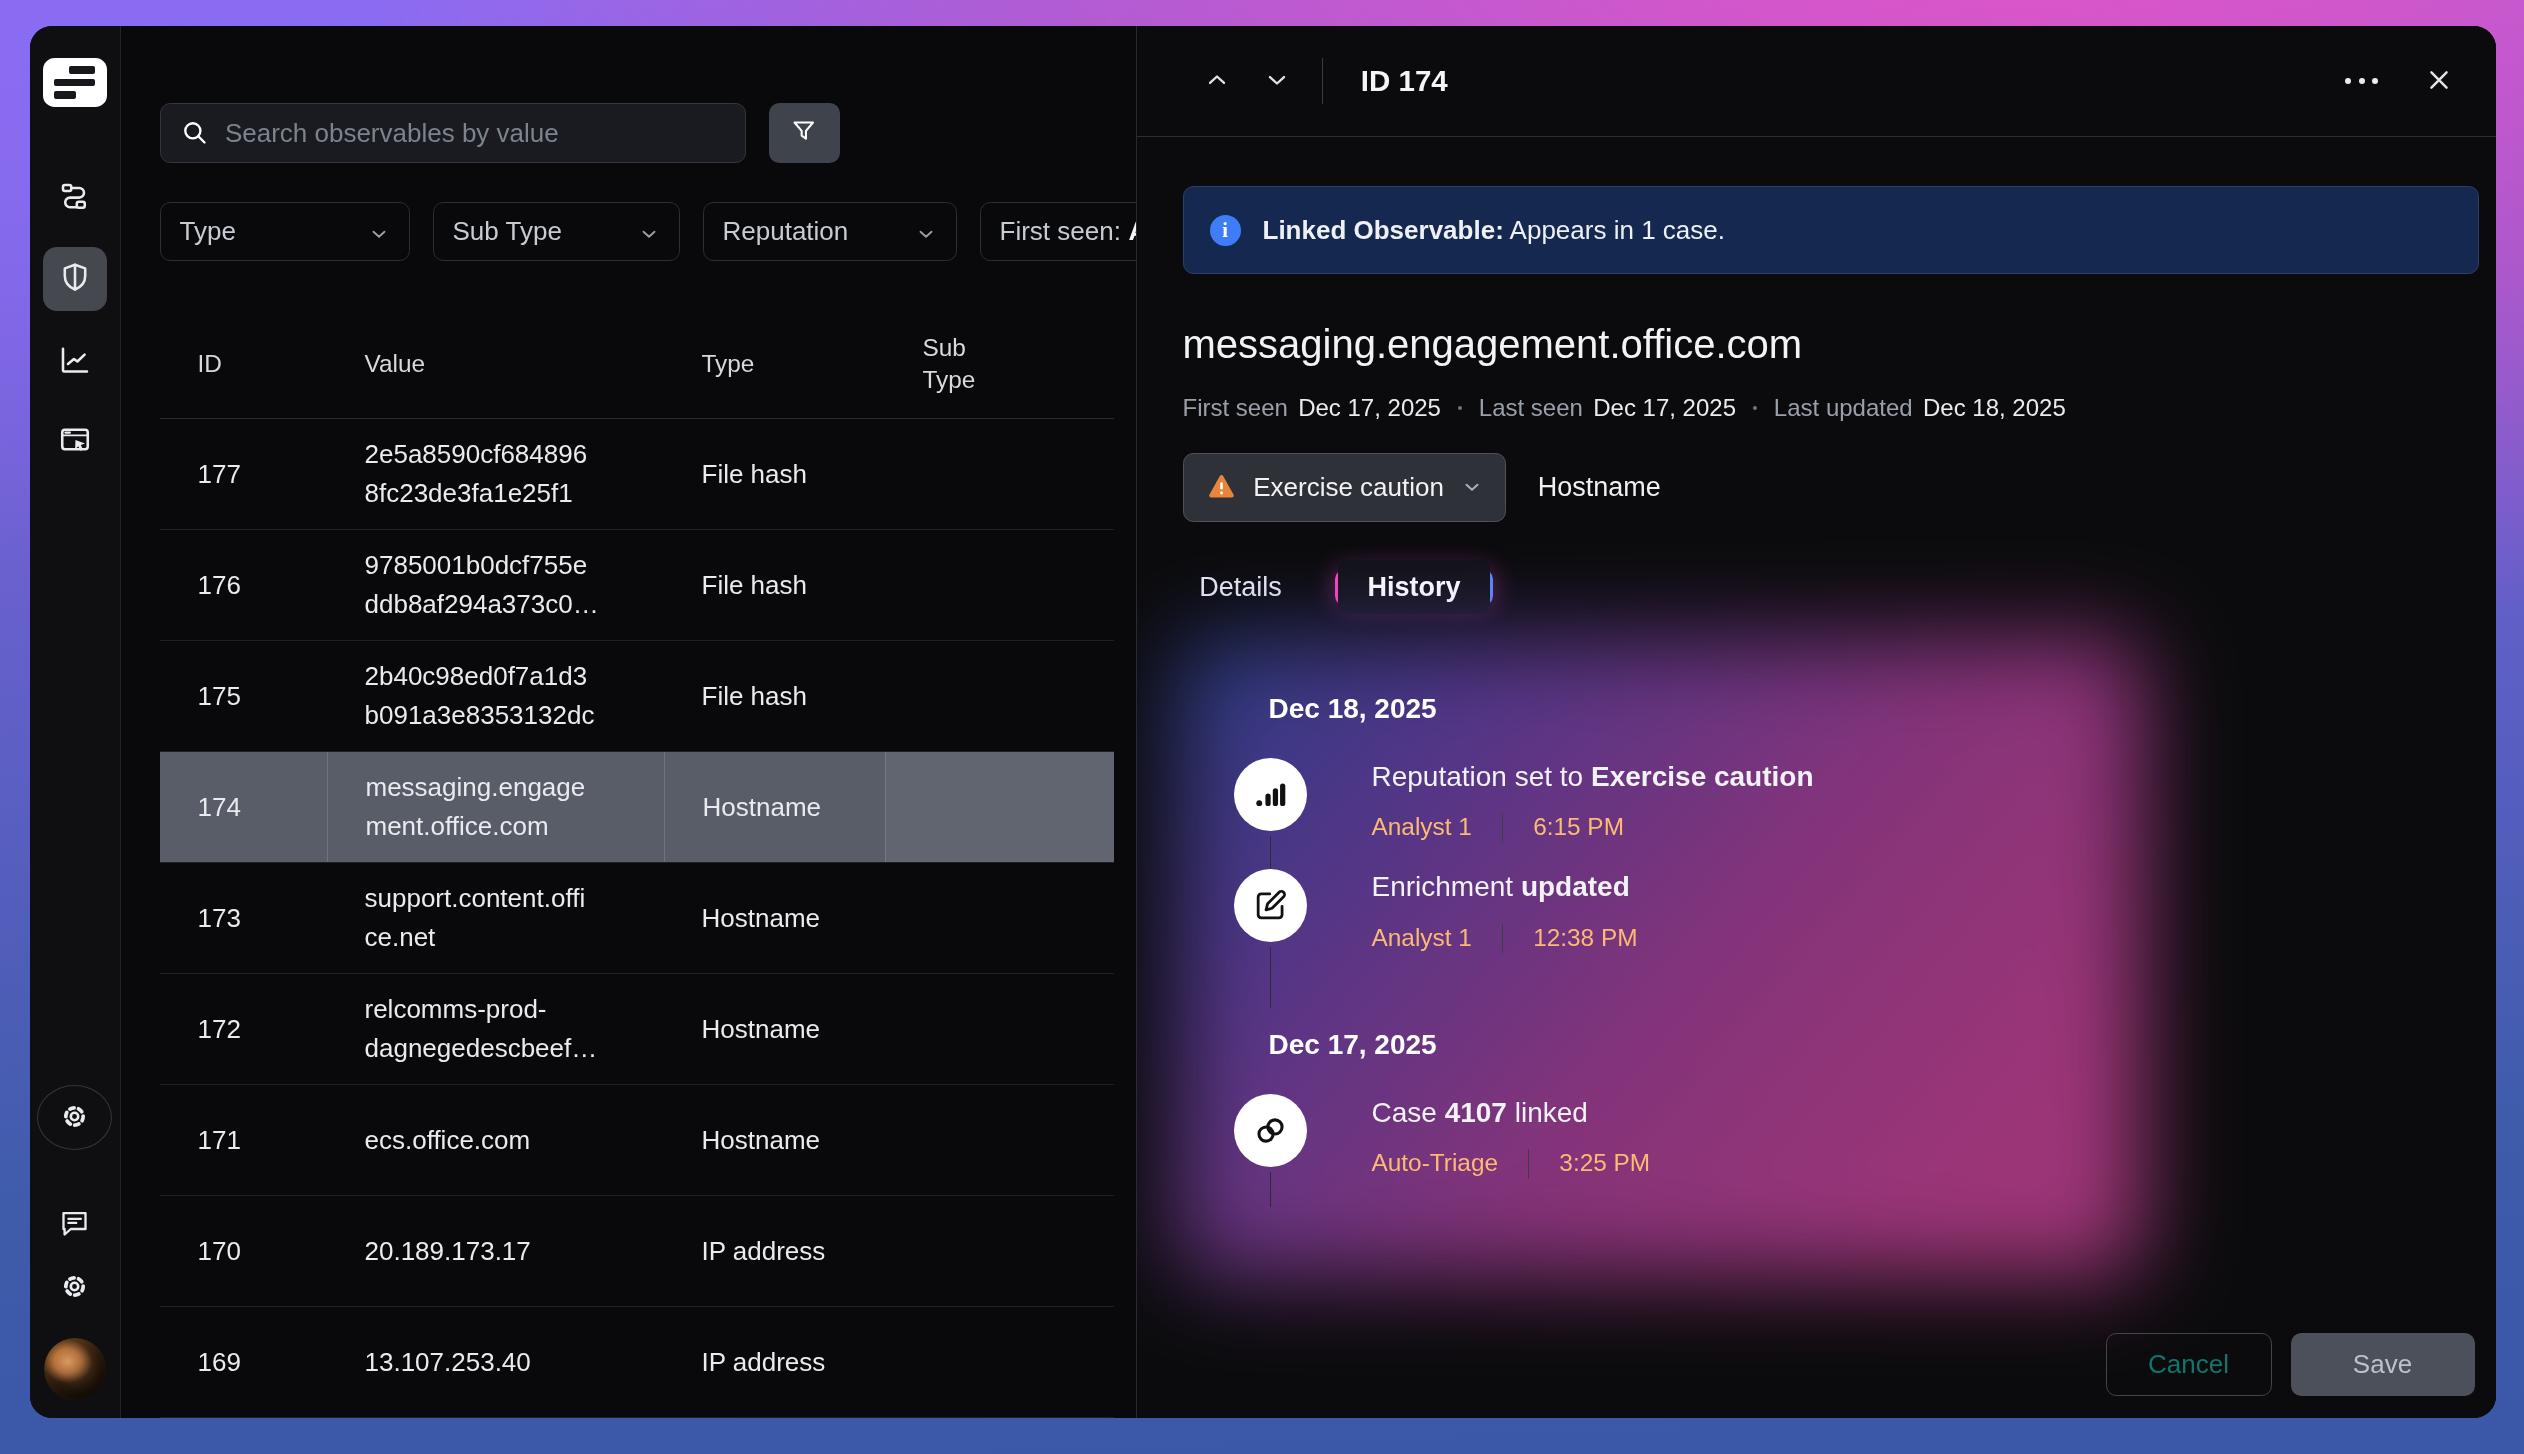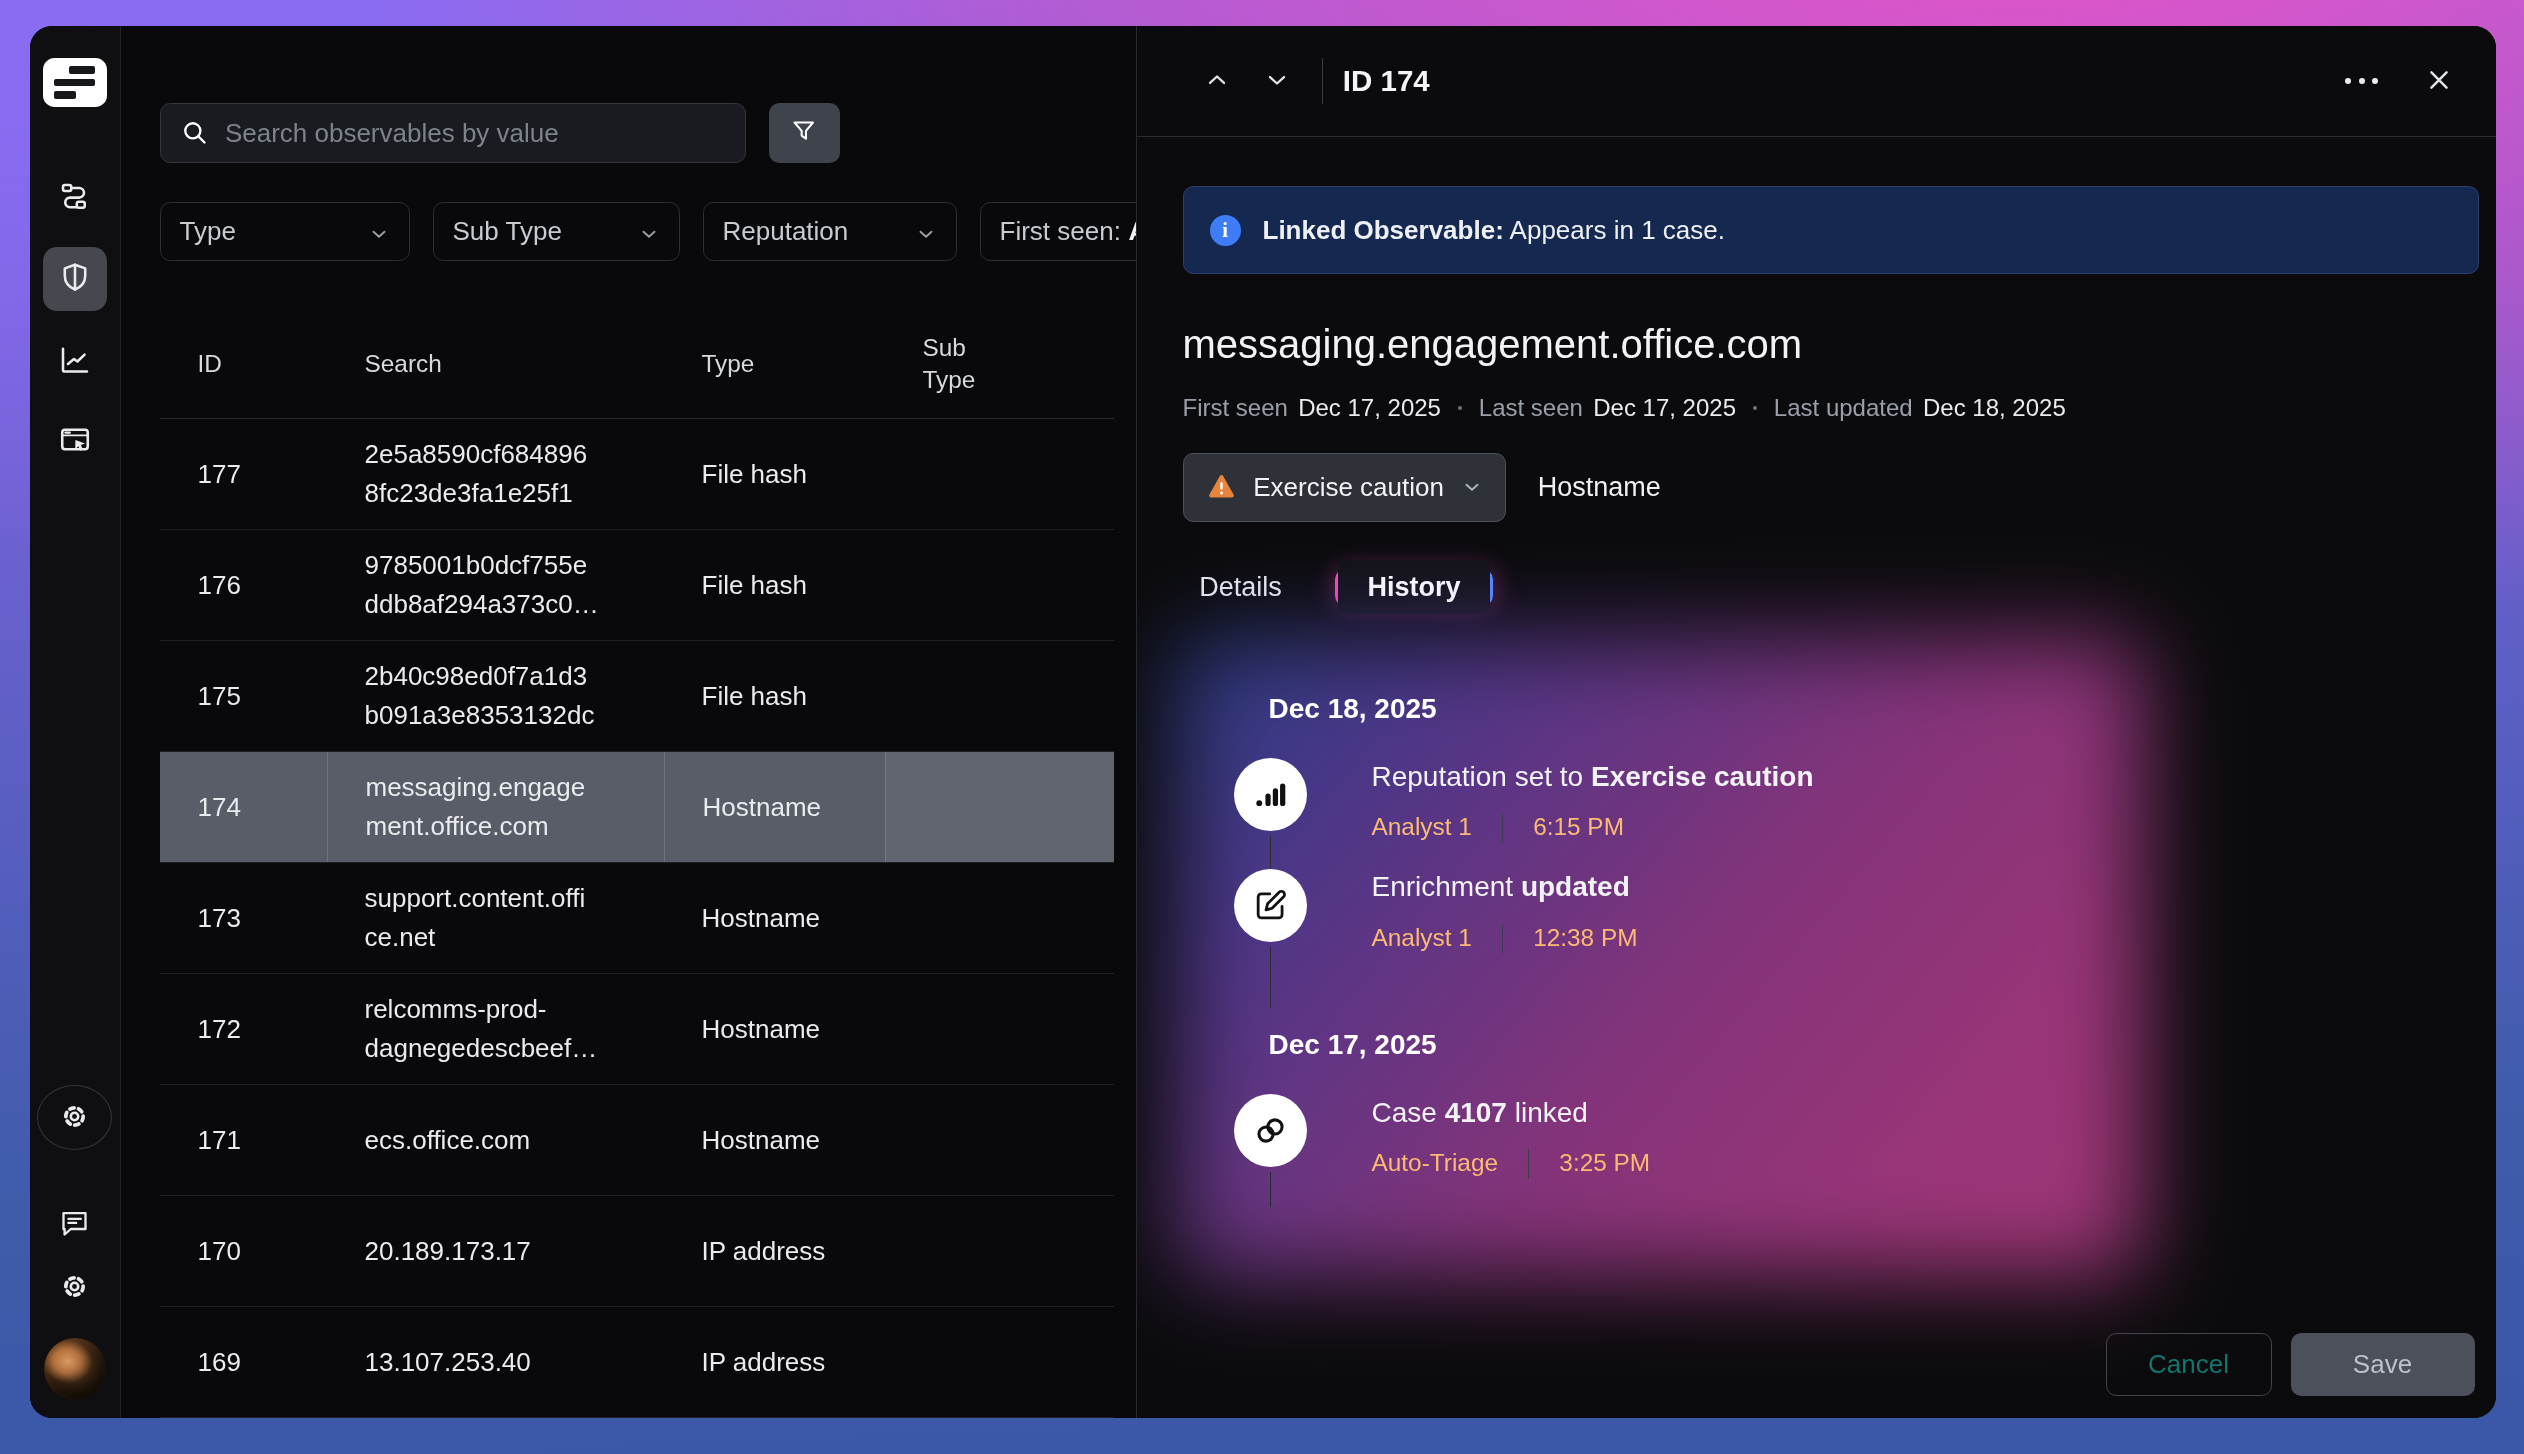--- a/index.html
+++ b/index.html
@@ -61,21 +61,21 @@
   .t-row.sel{background:#585d68;}
   .t-row.sel .cell-value,.t-row.sel .cell-type,.t-row.sel .cell-sub{border-left:0.6px solid rgba(255,255,255,.14);align-self:stretch;display:flex;align-items:center;}
   .t-row.sel .cell-sub{background:rgba(255,255,255,.05);}
   
   .detail{flex:1;background:#0b0b0d;position:relative;overflow:hidden;}
   .d-header{height:110px;display:flex;align-items:center;padding:0 39px 0 62px;border-bottom:0.6px solid #2c2c32;}
   .icon-btn{width:36px;height:36px;display:flex;align-items:center;justify-content:center;color:#dfe2e7;background:transparent;border:none;cursor:pointer;padding:0;}
   .icon-btn svg{width:28px;height:28px;}
   .d-header .gap{width:24px;}
   .v-div{width:1.3px;height:46px;background:#3b3b42;margin-left:27px;}
-  .d-title{margin-left:20px;font-size:29.5px;font-weight:700;color:#f4f5f7;}
+  .d-title{margin-left:38px;font-size:29.5px;font-weight:700;color:#f4f5f7;}
   .spacer{flex:1;}
   .dots{display:flex;gap:7.7px;align-items:center;margin-right:29.5px;cursor:pointer;padding:13px;}
   .dots i{width:5.8px;height:5.8px;border-radius:50%;background:#e9ebef;display:block;}
   
   .banner{margin:49px 16.7px 0 46px;height:88px;background:#152850;border:0.6px solid #2e3f6b;border-radius:10.3px;display:flex;align-items:center;gap:22px;padding:0 26px;box-sizing:border-box;}
   .info-ic{width:31px;height:31px;border-radius:50%;background:#3f7df8;color:#fff;font-size:20.5px;font-weight:800;display:flex;align-items:center;justify-content:center;font-family:"Liberation Serif",serif;flex:none;}
   .banner p{margin:0;font-size:26px;color:#eef0f4;}
   .banner b{font-weight:700;}
   .obs-name{margin:48px 0 0 46px;font-size:40px;font-weight:500;color:#f2f3f6;}
   .meta{margin:27px 0 0 46px;display:flex;align-items:center;font-size:24px;}
@@ -218,21 +218,21 @@
               <path d="M6 9.5l6 5.5 6-5.5"></path>
             </svg></span>
         </div>
         <div class="chip" style="width: 270px;">
           <span>First seen:<b>A</b></span>
         </div>
       </div>
     <div class="obs-table">
       <div class="t-head">
         <span>ID</span>
-        <span>Search</span>
+        <span>Value</span>
         <span>Type</span>
         <span class="th-sub">Sub Type</span>
       </div>
       <div id="tbody">
           <div class="t-row">
             <div class="cell-id">177</div>
             <div class="cell-value">2e5a8590cf684896
 8fc23de3fa1e25f1</div>
             <div class="cell-type">File hash</div>
             <div class="cell-sub"></div>

